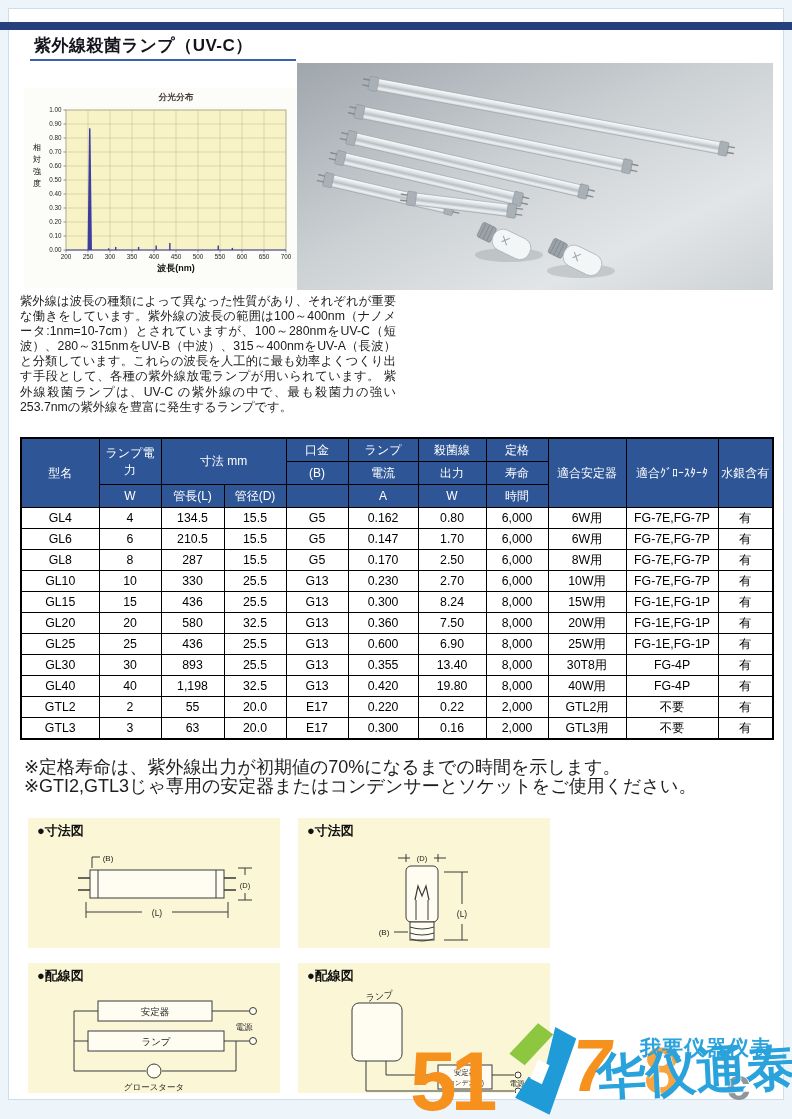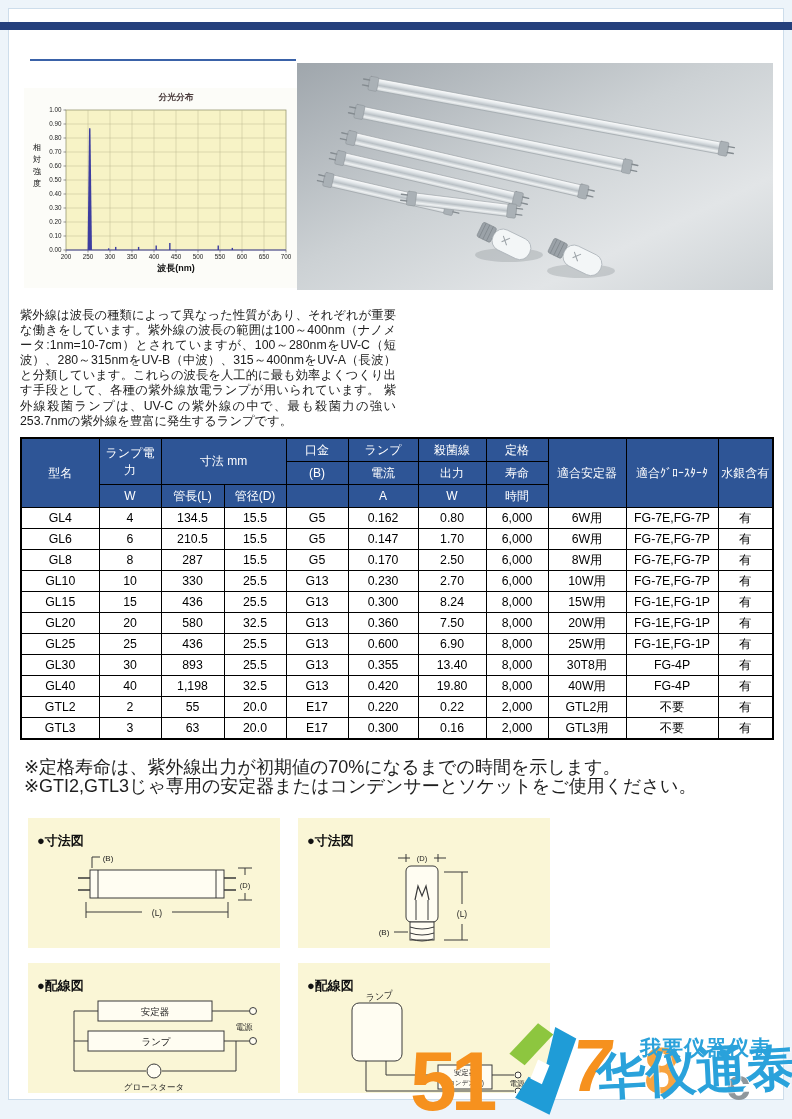--- a/index.html
+++ b/index.html
@@ -5,47 +5,48 @@
   html,body{margin:0;padding:0;}
   body{background:#edf4fa;font-family:"Liberation Sans","DejaVu Sans",sans-serif;}
   .page{position:relative;width:792px;height:1119px;background:#edf4fa;overflow:hidden;}
   .frame{position:absolute;left:8px;top:8px;width:774px;height:1090px;background:#ffffff;border:1px solid #cdddeb;}
   .topbar{position:absolute;left:0;top:22px;width:792px;height:8px;background:#25407c;}
   .doc-title{position:absolute;left:34px;top:34px;font-size:17px;font-weight:bold;color:#14141e;letter-spacing:.5px;}
   .title-underline{position:absolute;left:30px;top:59px;width:266px;height:2px;background:#3a62a8;}
   .chart-box{position:absolute;left:24px;top:88px;width:274px;height:200px;background:#fcfcf8;}
   .photo-box{position:absolute;left:297px;top:63px;width:476px;height:227px;}
   .para{position:absolute;width:376px;font-size:12.3px;line-height:15.1px;color:#1b1b1b;text-align:justify;}
-  .para-left{left:20px;top:308px;}
+  .para-left{left:20px;top:294px;}
   .para-right{left:398px;top:291px;}
   table.spec{position:absolute;left:20px;top:437px;width:752px;border-collapse:collapse;table-layout:fixed;border:2px solid #000;}
   table.spec th{background:#2e5596;color:#fff;font-size:12px;font-weight:500;border:1px solid #000;height:22px;padding:0 2px;text-align:center;}
   table.spec td{border:1px solid #000;font-size:12.3px;color:#000;text-align:center;height:20px;padding:0 3px;background:#fff;}
   td.c-model{text-align:left;padding-left:9px;}
   td.c-glow{text-align:left;padding-left:7px;}
   .notes{position:absolute;left:24px;top:758px;font-size:18px;line-height:19px;color:#1e1e1e;}
   .panel{position:absolute;width:252px;height:130px;background:#faf6d6;}
-  .panel-title{position:absolute;left:9px;top:14px;font-size:13px;font-weight:bold;color:#111;}
+  .panel-title{position:absolute;left:9px;top:4px;font-size:13px;font-weight:bold;color:#111;}
   .panel svg{position:absolute;left:0;top:24px;}
   .watermark{position:absolute;left:390px;top:1013px;width:402px;height:106px;pointer-events:none;}
   .watermark span{position:absolute;line-height:1;white-space:nowrap;}
   .wm-51{left:20px;top:26px;font-size:84px;font-weight:800;color:#f6911e;letter-spacing:-6px;z-index:2;}
   .wm-logo{position:absolute;left:106px;top:8px;z-index:2;}
   .wm-7{left:182px;top:16px;font-size:74px;font-weight:800;color:#f6911e;transform:skewX(-8deg);z-index:1;}
   .wm-ghost{left:254px;top:26px;font-size:64px;font-weight:800;color:#f7a33f;z-index:1;}
   .wm-grayc{left:336px;top:50px;font-size:44px;font-weight:700;color:#8f979c;z-index:1;}
   .wm-brand{left:206px;top:34px;font-size:50px;font-weight:900;color:#2aa2db;transform:rotate(-3deg);z-index:3;text-shadow:1px 1px 0 rgba(255,255,255,.65);}
   .wm-slogan{left:250px;top:24px;font-size:21px;font-weight:800;color:#2aa2db;letter-spacing:1px;z-index:3;}
 </style>
 </head>
 <body>
 
 <div class="page">
   <div class="frame"></div>
   <div class="topbar"></div>
+  <div class="doc-title">紫外線殺菌ランプ（UV-C）</div>
   <div class="title-underline"></div>
 
   <div class="chart-box">
     <svg id="spectrum" width="274" height="200" viewBox="0 0 274 200">
         <rect x="42" y="22" width="220" height="140" fill="#f7f3c6" stroke="#9a9a73" stroke-width="0.8"></rect>
         <line x1="64" y1="22" x2="64" y2="162" stroke="#bcb893" stroke-width="0.5"></line>
         <line x1="86" y1="22" x2="86" y2="162" stroke="#bcb893" stroke-width="0.5"></line>
         <line x1="108" y1="22" x2="108" y2="162" stroke="#bcb893" stroke-width="0.5"></line>
         <line x1="130" y1="22" x2="130" y2="162" stroke="#bcb893" stroke-width="0.5"></line>
         <line x1="152" y1="22" x2="152" y2="162" stroke="#bcb893" stroke-width="0.5"></line>

